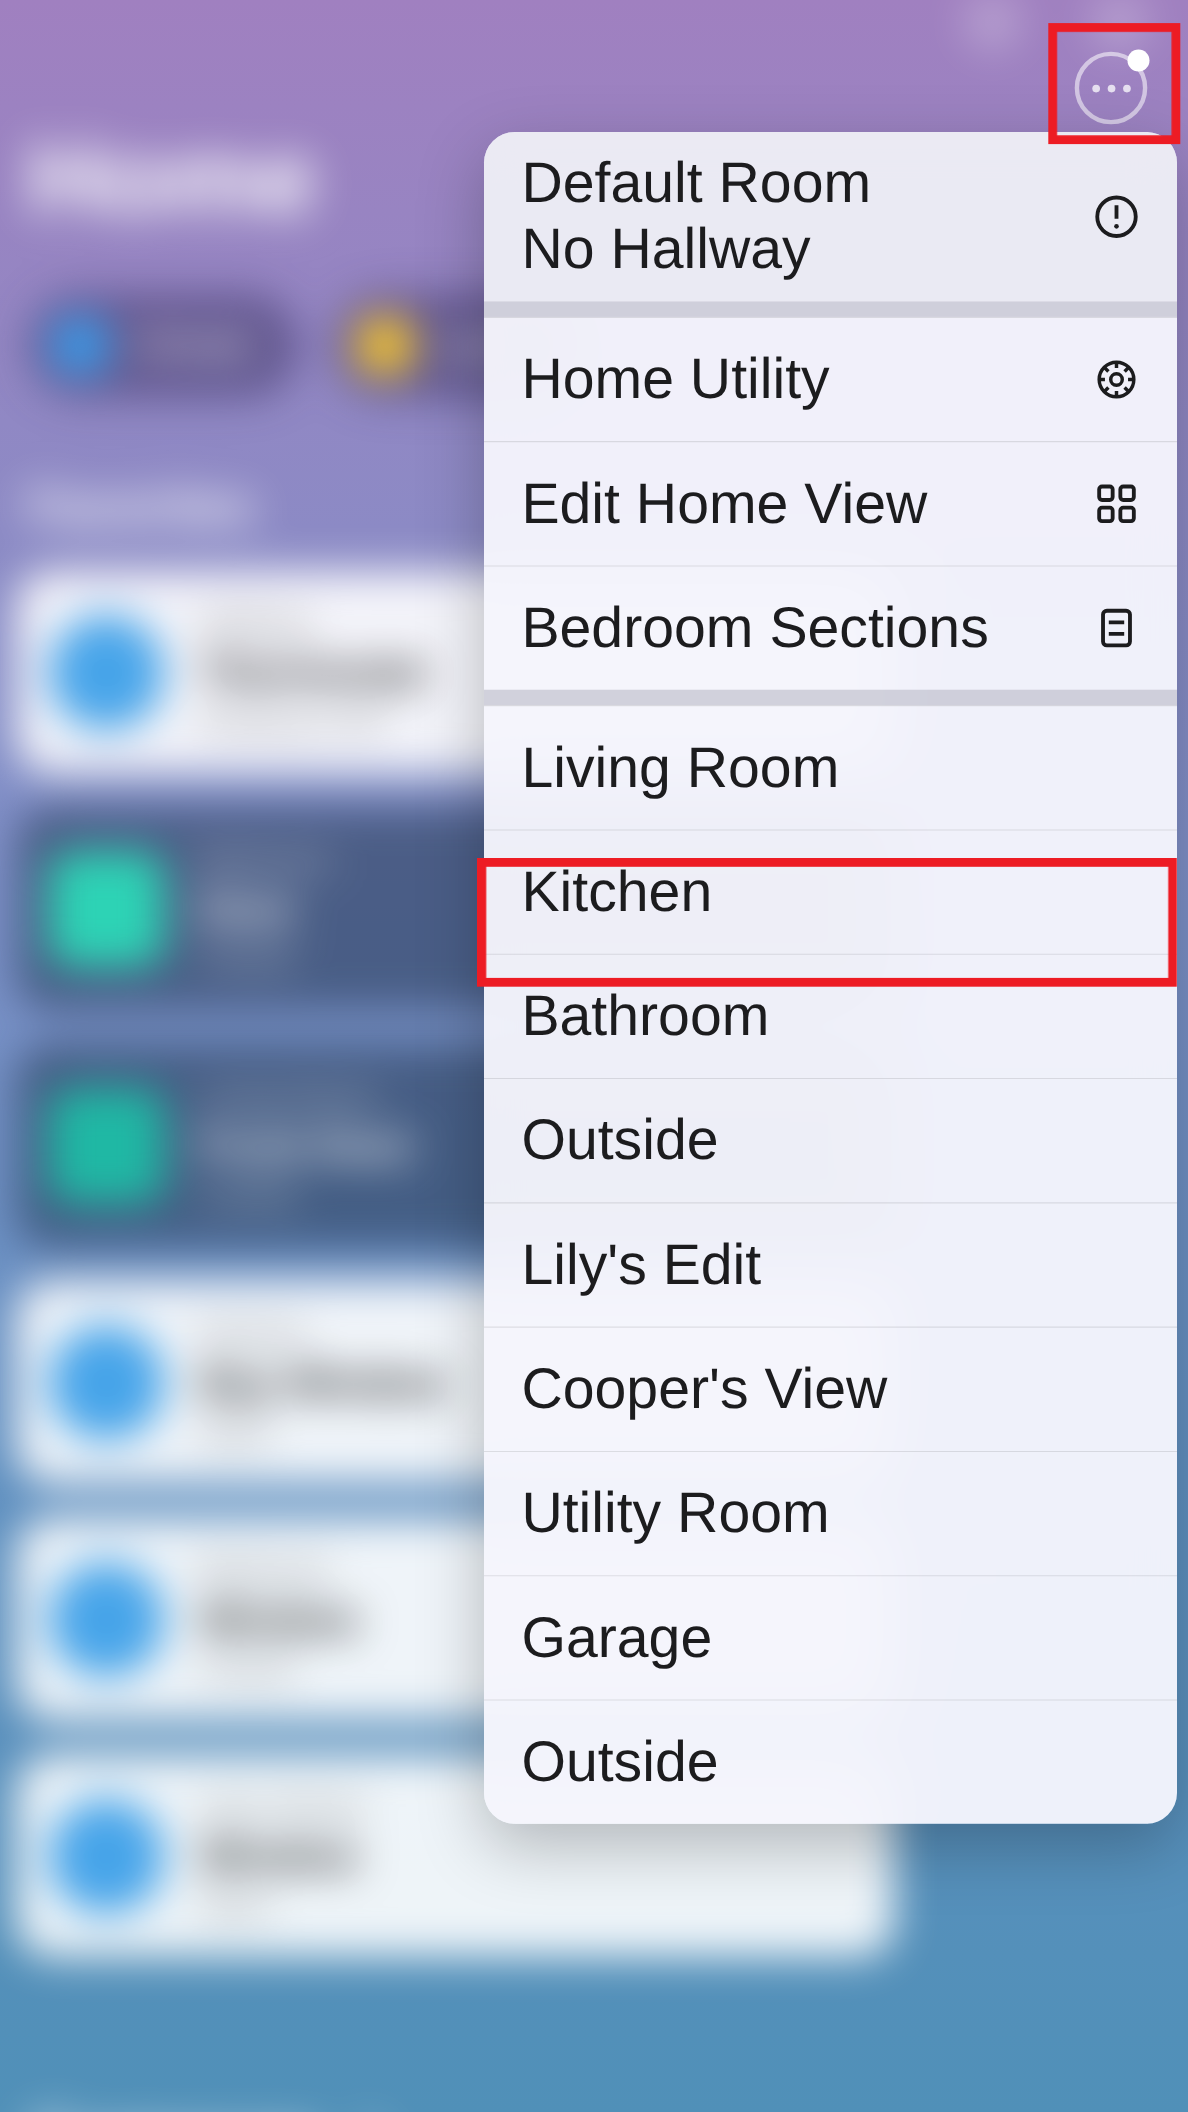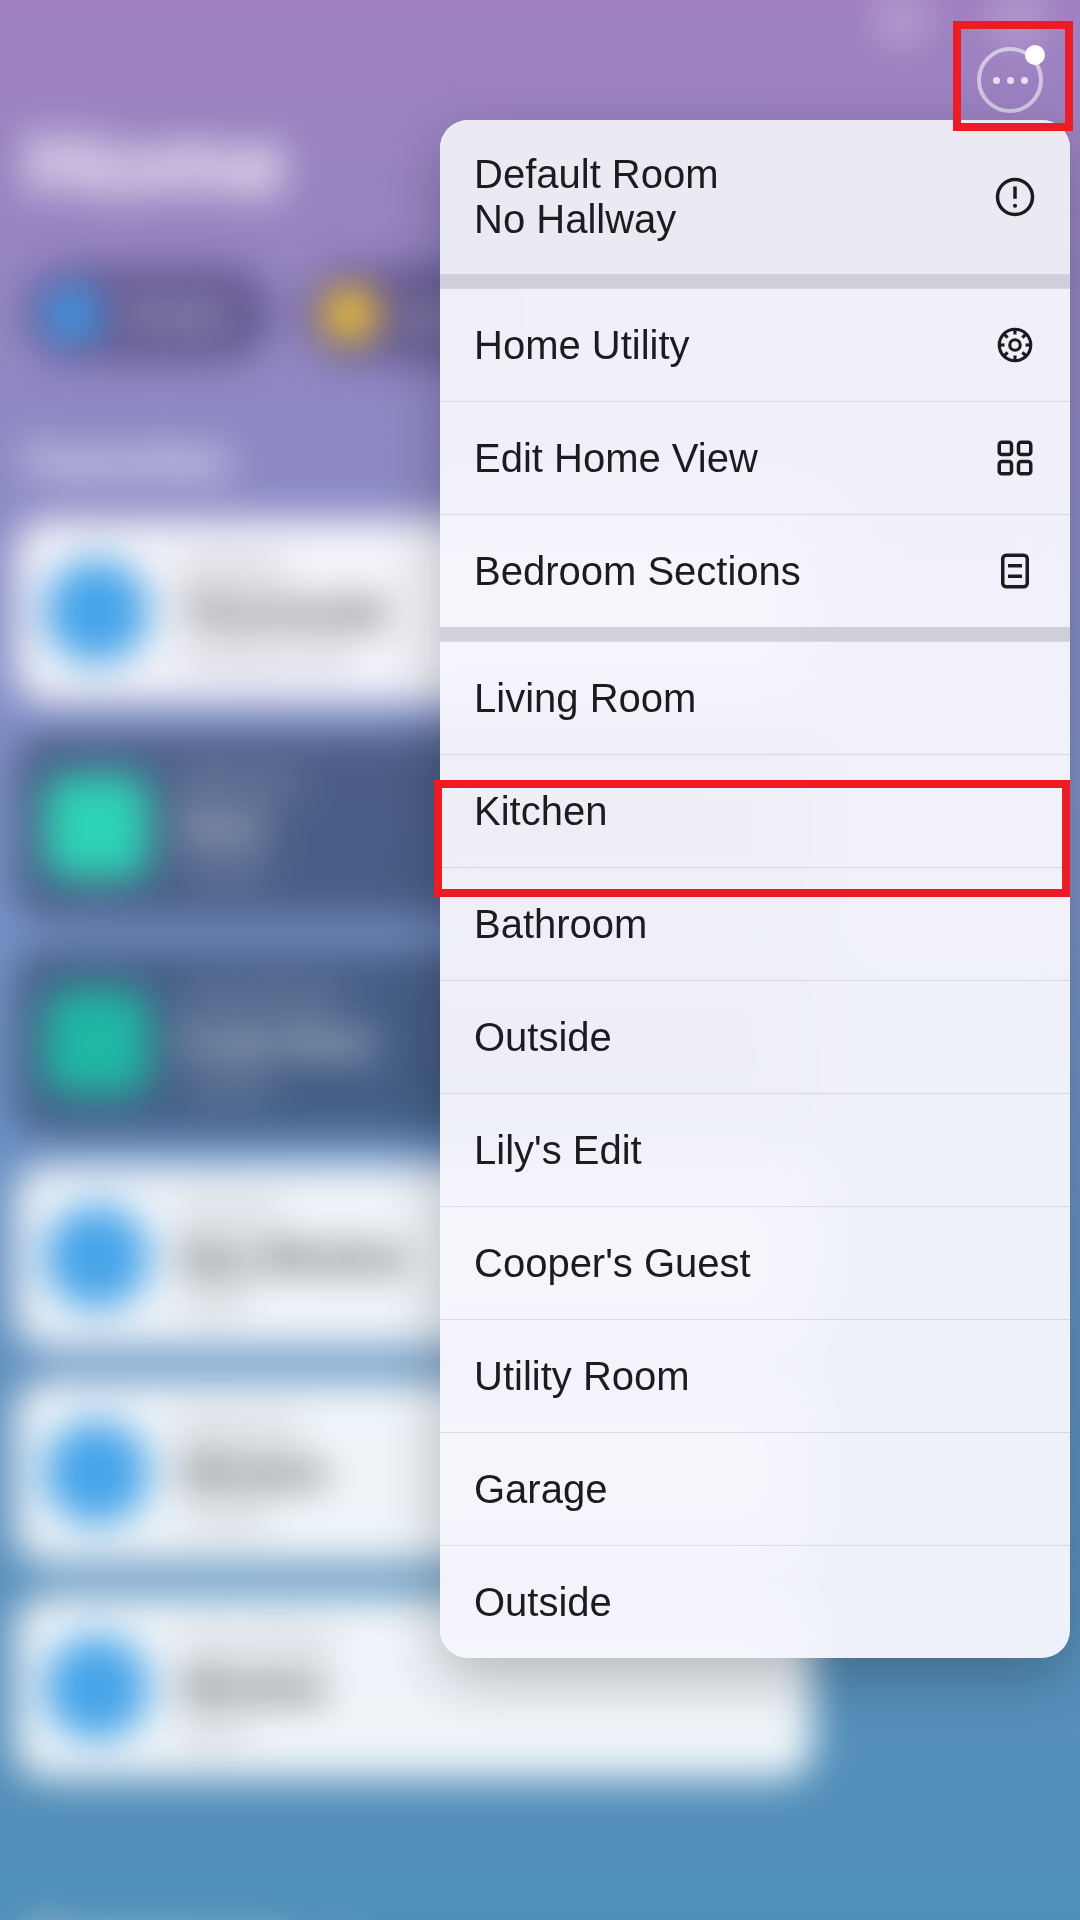--- a/index.html
+++ b/index.html
@@ -189,21 +189,21 @@
       box-shadow: 0 20px 60px rgba(0,0,0,0.25);
     }
     .menu-row {
       display: flex;
       align-items: center;
       justify-content: space-between;
       padding: 0 34px;
       min-height: 113px;
       border-top: 1px solid rgba(0,0,0,0.1);
       color: #1c1c1e;
-      font-size: 40px;
+      font-size: 52px;
       font-weight: 400;
     }
     .menu-row:first-child {
       border-top: none;
     }
     .menu-row.header {
       min-height: 154px;
       flex-direction: row;
       align-items: center;
       background: rgba(230,230,238,0.6);
@@ -399,21 +399,21 @@
   <div class="menu-row">
       <span>Bathroom</span>
     </div>
   <div class="menu-row">
       <span>Outside</span>
     </div>
   <div class="menu-row">
       <span>Lily's Edit</span>
     </div>
   <div class="menu-row">
-      <span>Cooper's Guest</span>
+      <span>Cooper's View</span>
     </div>
   <div class="menu-row">
       <span>Utility Room</span>
     </div>
   <div class="menu-row">
       <span>Garage</span>
     </div>
   <div class="menu-row">
       <span>Outside</span>
     </div>

